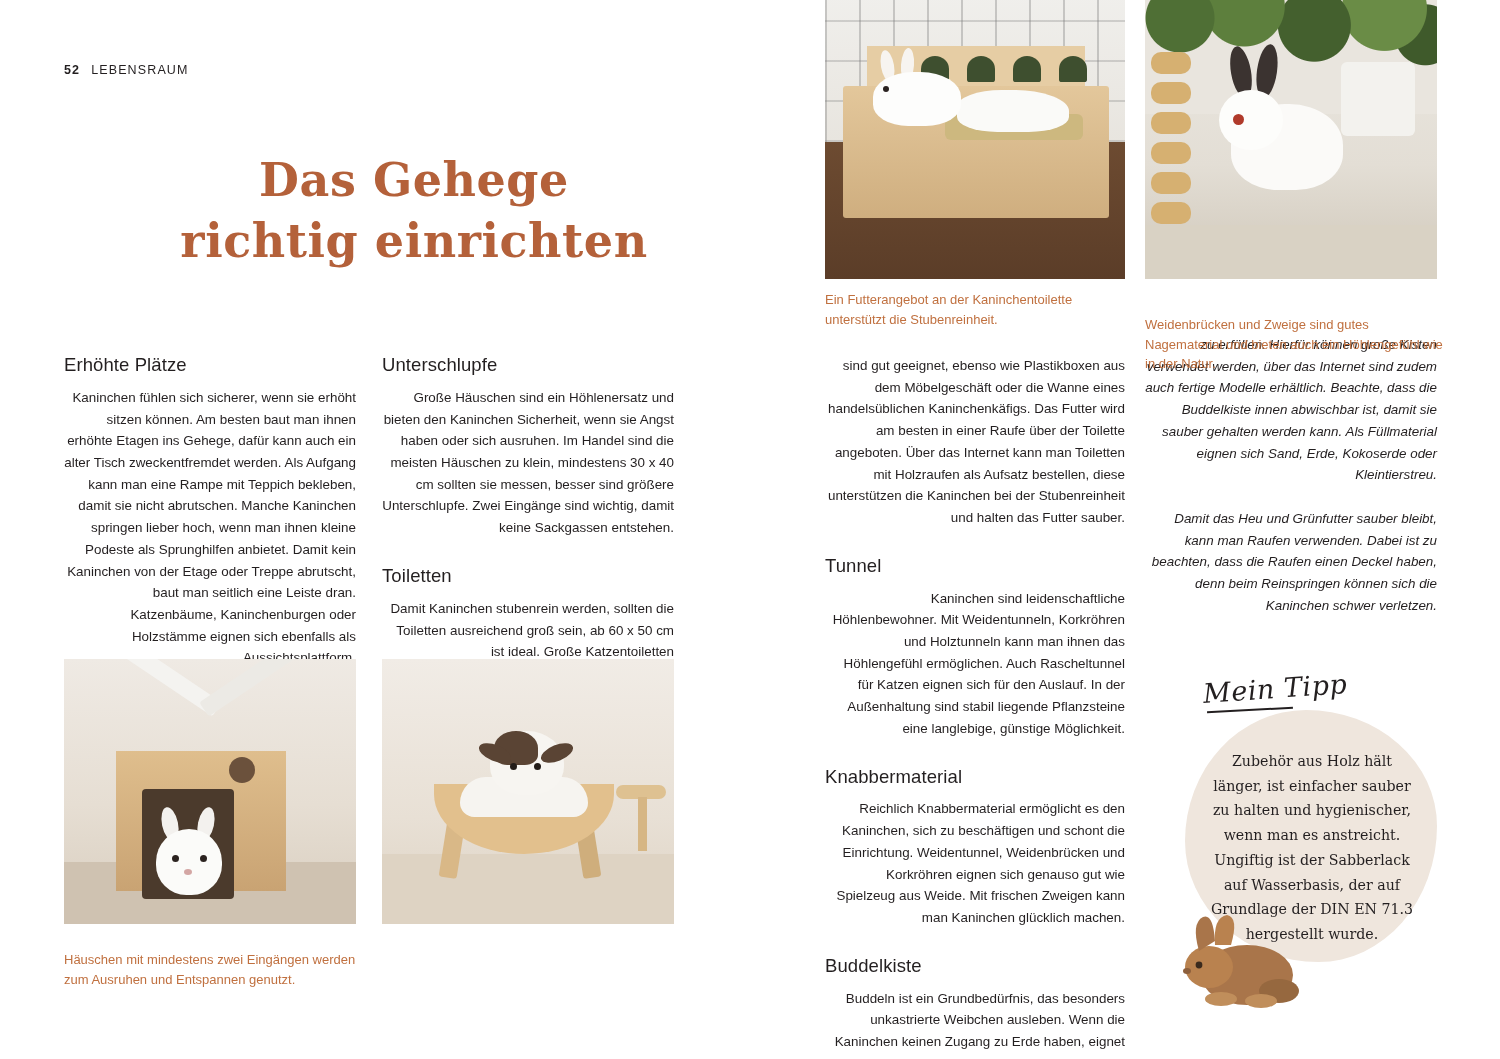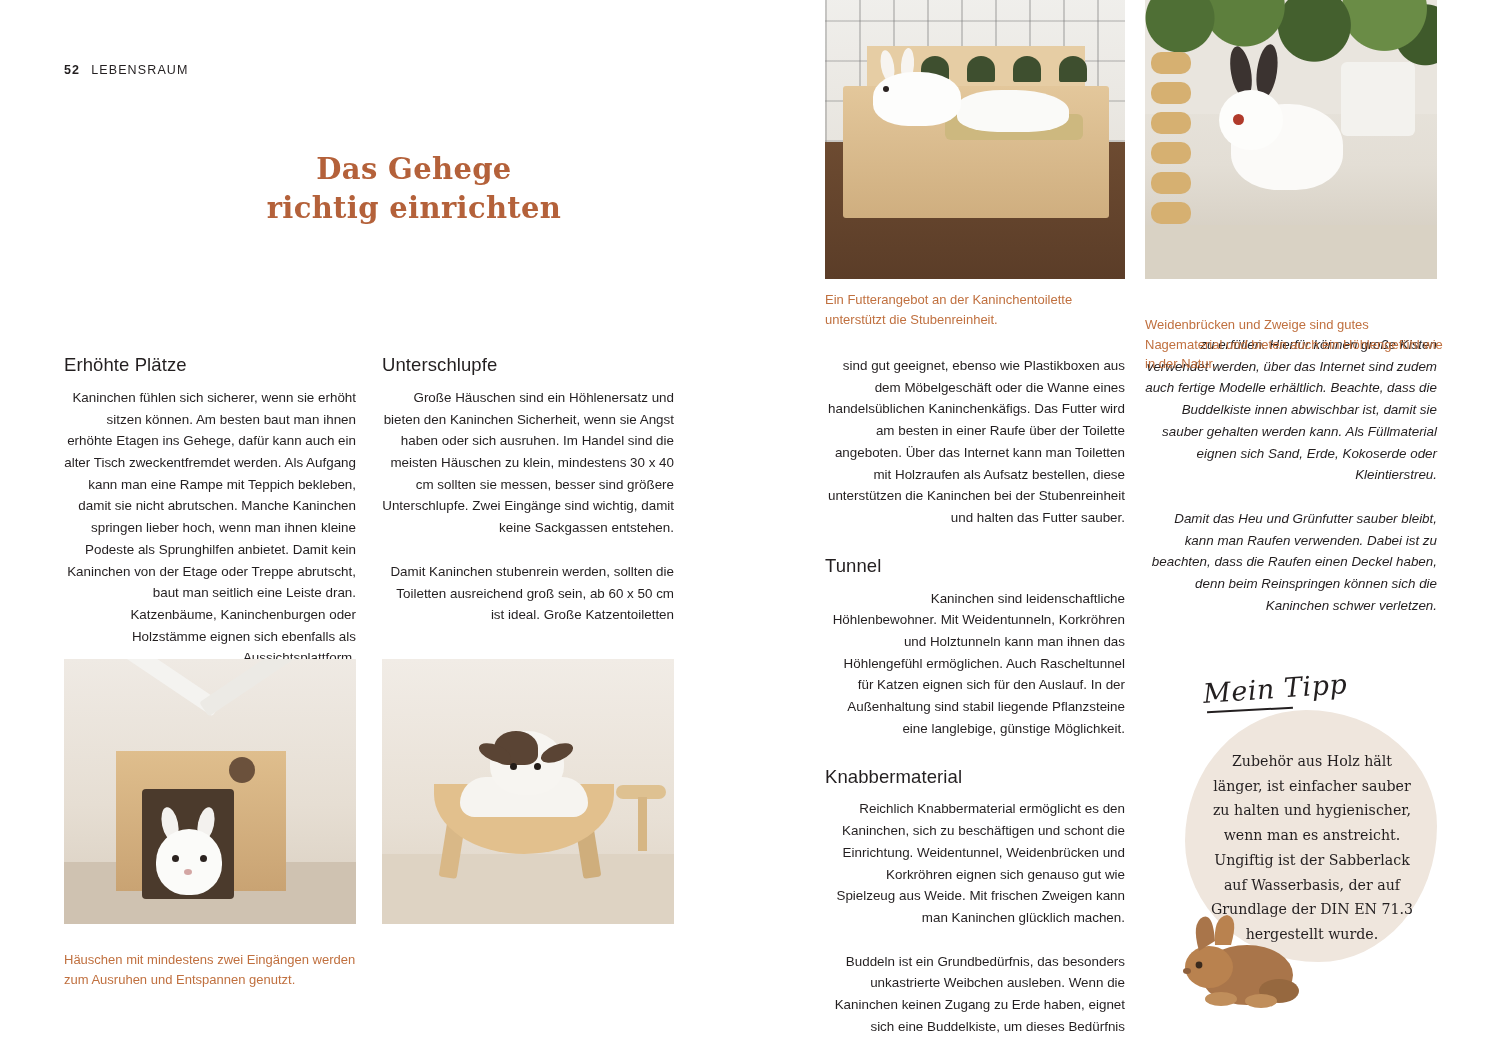--- a/index.html
+++ b/index.html
@@ -40,21 +40,21 @@
   
   .headline {
     position: absolute;
     left: 64px;
     top: 150px;
     width: 700px;
     text-align: center;
     font-family: "DejaVu Serif", serif;
     color: #b4613a;
     font-weight: bold;
-    font-size: 29px;
+    font-size: 46px;
     line-height: 1.33;
     letter-spacing: 0.012em;
   }
   .headline .l2 { display: block; }
 
   
   .col {
     position: absolute;
     font-size: 13.4px;
     line-height: 1.62;
@@ -254,37 +254,39 @@
       <p class="body">Kaninchen fühlen sich sicherer, wenn sie erhöht sitzen können. Am besten baut man ihnen erhöhte Etagen ins Gehege, dafür kann auch ein alter Tisch zweckentfremdet werden. Als Aufgang kann man eine Rampe mit Teppich bekleben, damit sie nicht abrutschen. Manche Kaninchen springen lieber hoch, wenn man ihnen kleine Podeste als Sprunghilfen anbietet. Damit kein Kaninchen von der Etage oder Treppe abrutscht, baut man seitlich eine Leiste dran. Katzenbäume, Kaninchenburgen oder Holzstämme eignen sich ebenfalls als Aussichtsplattform.</p>
     </div>
   </div>
 
   <div class="col" id="col2">
     <div class="block">
       <h3 class="sub">Unterschlupfe</h3>
       <p class="body">Große Häuschen sind ein Höhlenersatz und bieten den Kaninchen Sicherheit, wenn sie Angst haben oder sich ausruhen. Im Handel sind die meisten Häuschen zu klein, mindestens 30 x 40 cm sollten sie messen, besser sind größere Unterschlupfe. Zwei Eingänge sind wichtig, damit keine Sackgassen entstehen.</p>
     </div>
     <div class="block gap-top">
+      <h3 class="sub">Toiletten</h3>
       <p class="body">Damit Kaninchen stubenrein werden, sollten die Toiletten ausreichend groß sein, ab 60 x 50 cm ist ideal. Große Katzentoiletten</p>
     </div>
   </div>
 
   <div class="col" id="col3">
     <div class="block">
       <p class="body">sind gut geeignet, ebenso wie Plastikboxen aus dem Möbelgeschäft oder die Wanne eines handelsüblichen Kaninchenkäfigs. Das Futter wird am besten in einer Raufe über der Toilette angeboten. Über das Internet kann man Toiletten mit Holzraufen als Aufsatz bestellen, diese unterstützen die Kaninchen bei der Stubenreinheit und halten das Futter sauber.</p>
     </div>
     <div class="block gap-top">
       <h3 class="sub">Tunnel</h3>
       <p class="body">Kaninchen sind leidenschaftliche Höhlenbewohner. Mit Weidentunneln, Korkröhren und Holztunneln kann man ihnen das Höhlengefühl ermöglichen. Auch Rascheltunnel für Katzen eignen sich für den Auslauf. In der Außenhaltung sind stabil liegende Pflanzsteine eine langlebige, günstige Möglichkeit.</p>
     </div>
     <div class="block gap-top">
       <h3 class="sub">Knabbermaterial</h3>
       <p class="body">Reichlich Knabbermaterial ermöglicht es den Kaninchen, sich zu beschäftigen und schont die Einrichtung. Weidentunnel, Weidenbrücken und Korkröhren eignen sich genauso gut wie Spielzeug aus Weide. Mit frischen Zweigen kann man Kaninchen glücklich machen.</p>
     </div>
     <div class="block gap-top">
+      <h3 class="sub">Buddelkiste</h3>
       <p class="body">Buddeln ist ein Grundbedürfnis, das besonders unkastrierte Weibchen ausleben. Wenn die Kaninchen keinen Zugang zu Erde haben, eignet sich eine Buddelkiste, um dieses Bedürfnis</p>
     </div>
   </div>
 
   <div class="col" id="col4">
     <div class="block">
       <p class="body">zu erfüllen. Hierfür können große Kisten verwendet werden, über das Internet sind zudem auch fertige Modelle erhältlich. Beachte, dass die Buddelkiste innen abwischbar ist, damit sie sauber gehalten werden kann. Als Füllmaterial eignen sich Sand, Erde, Kokoserde oder Kleintierstreu.</p>
     </div>
     <div class="block gap-top">
       <p class="body">Damit das Heu und Grünfutter sauber bleibt, kann man Raufen verwenden. Dabei ist zu beachten, dass die Raufen einen Deckel haben, denn beim Reinspringen können sich die Kaninchen schwer verletzen.</p>

